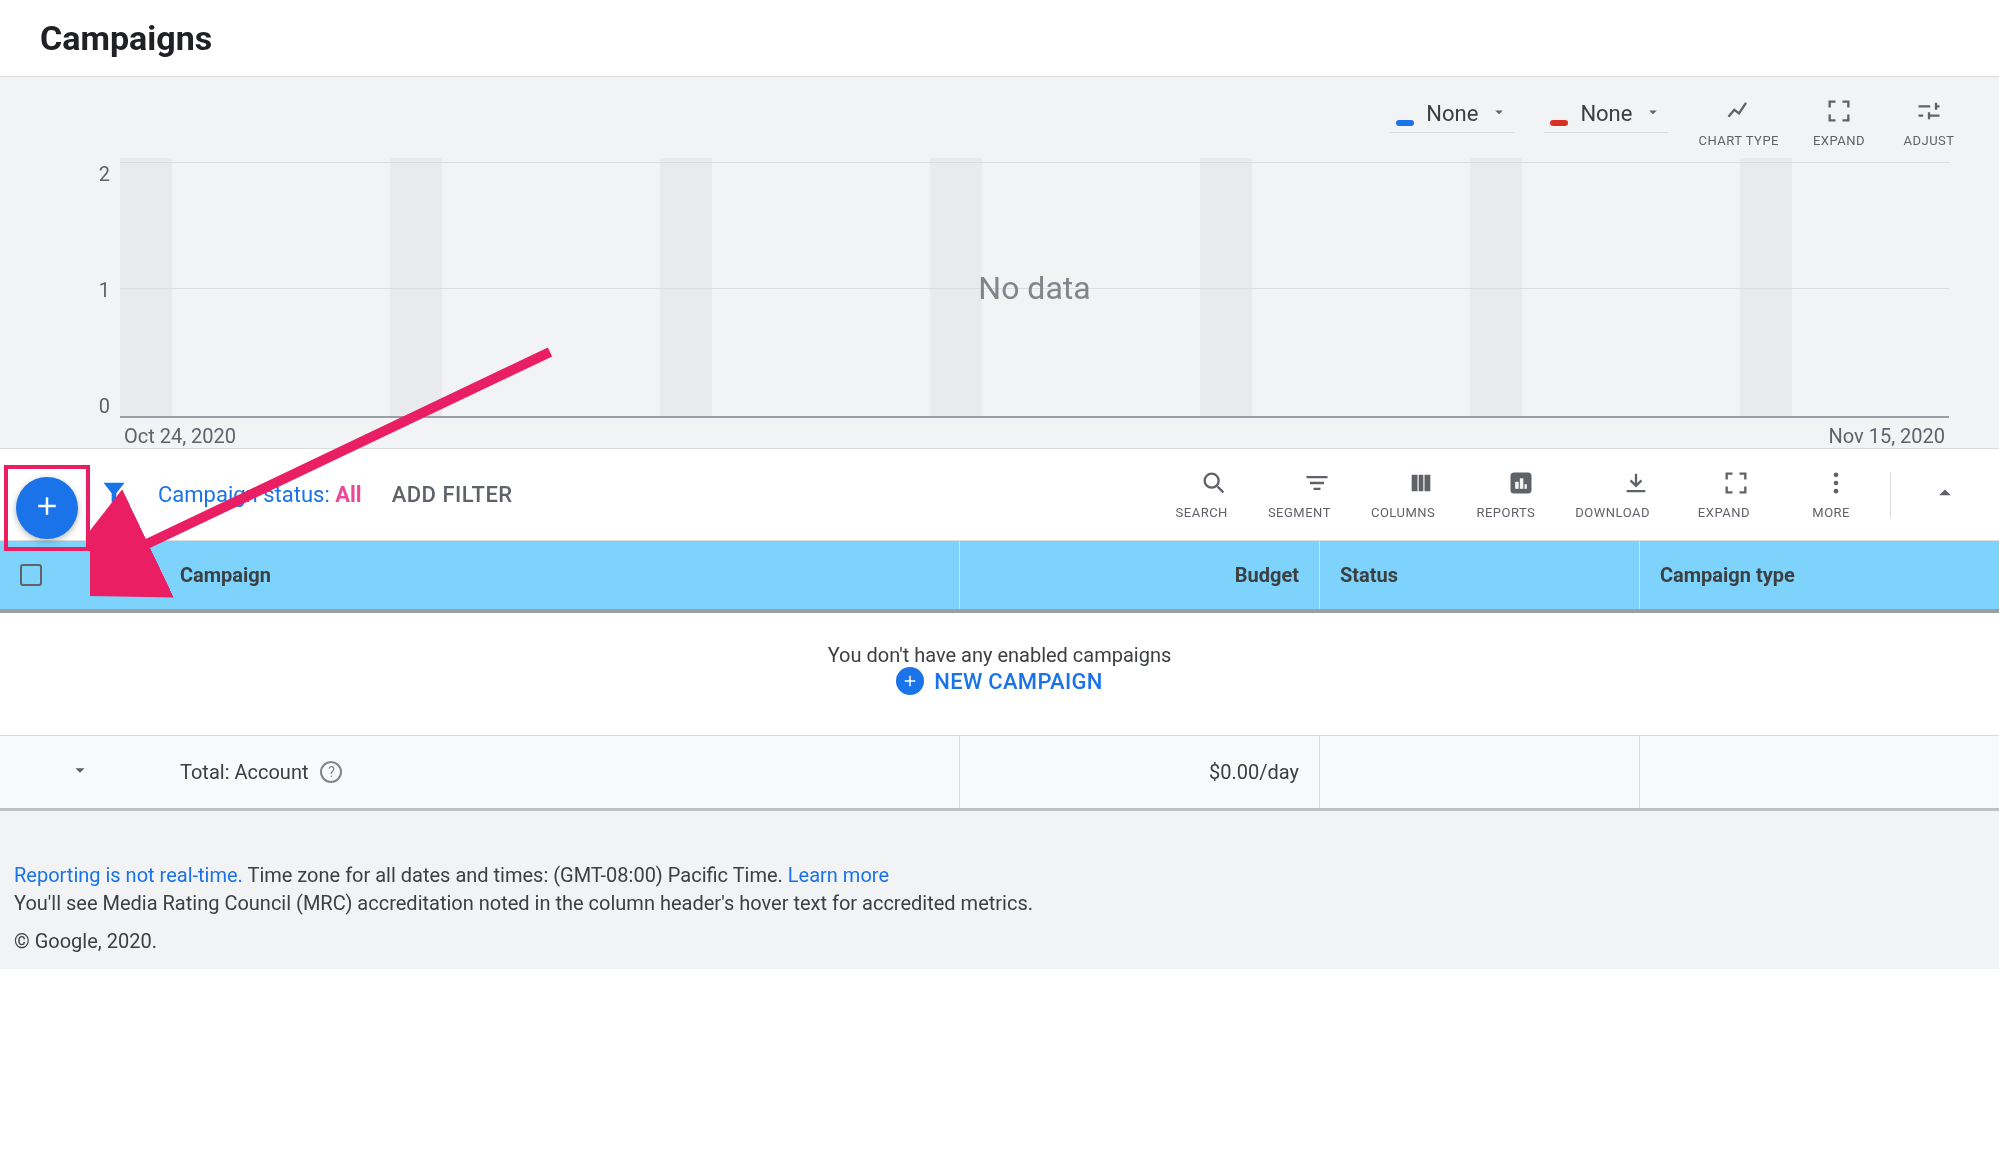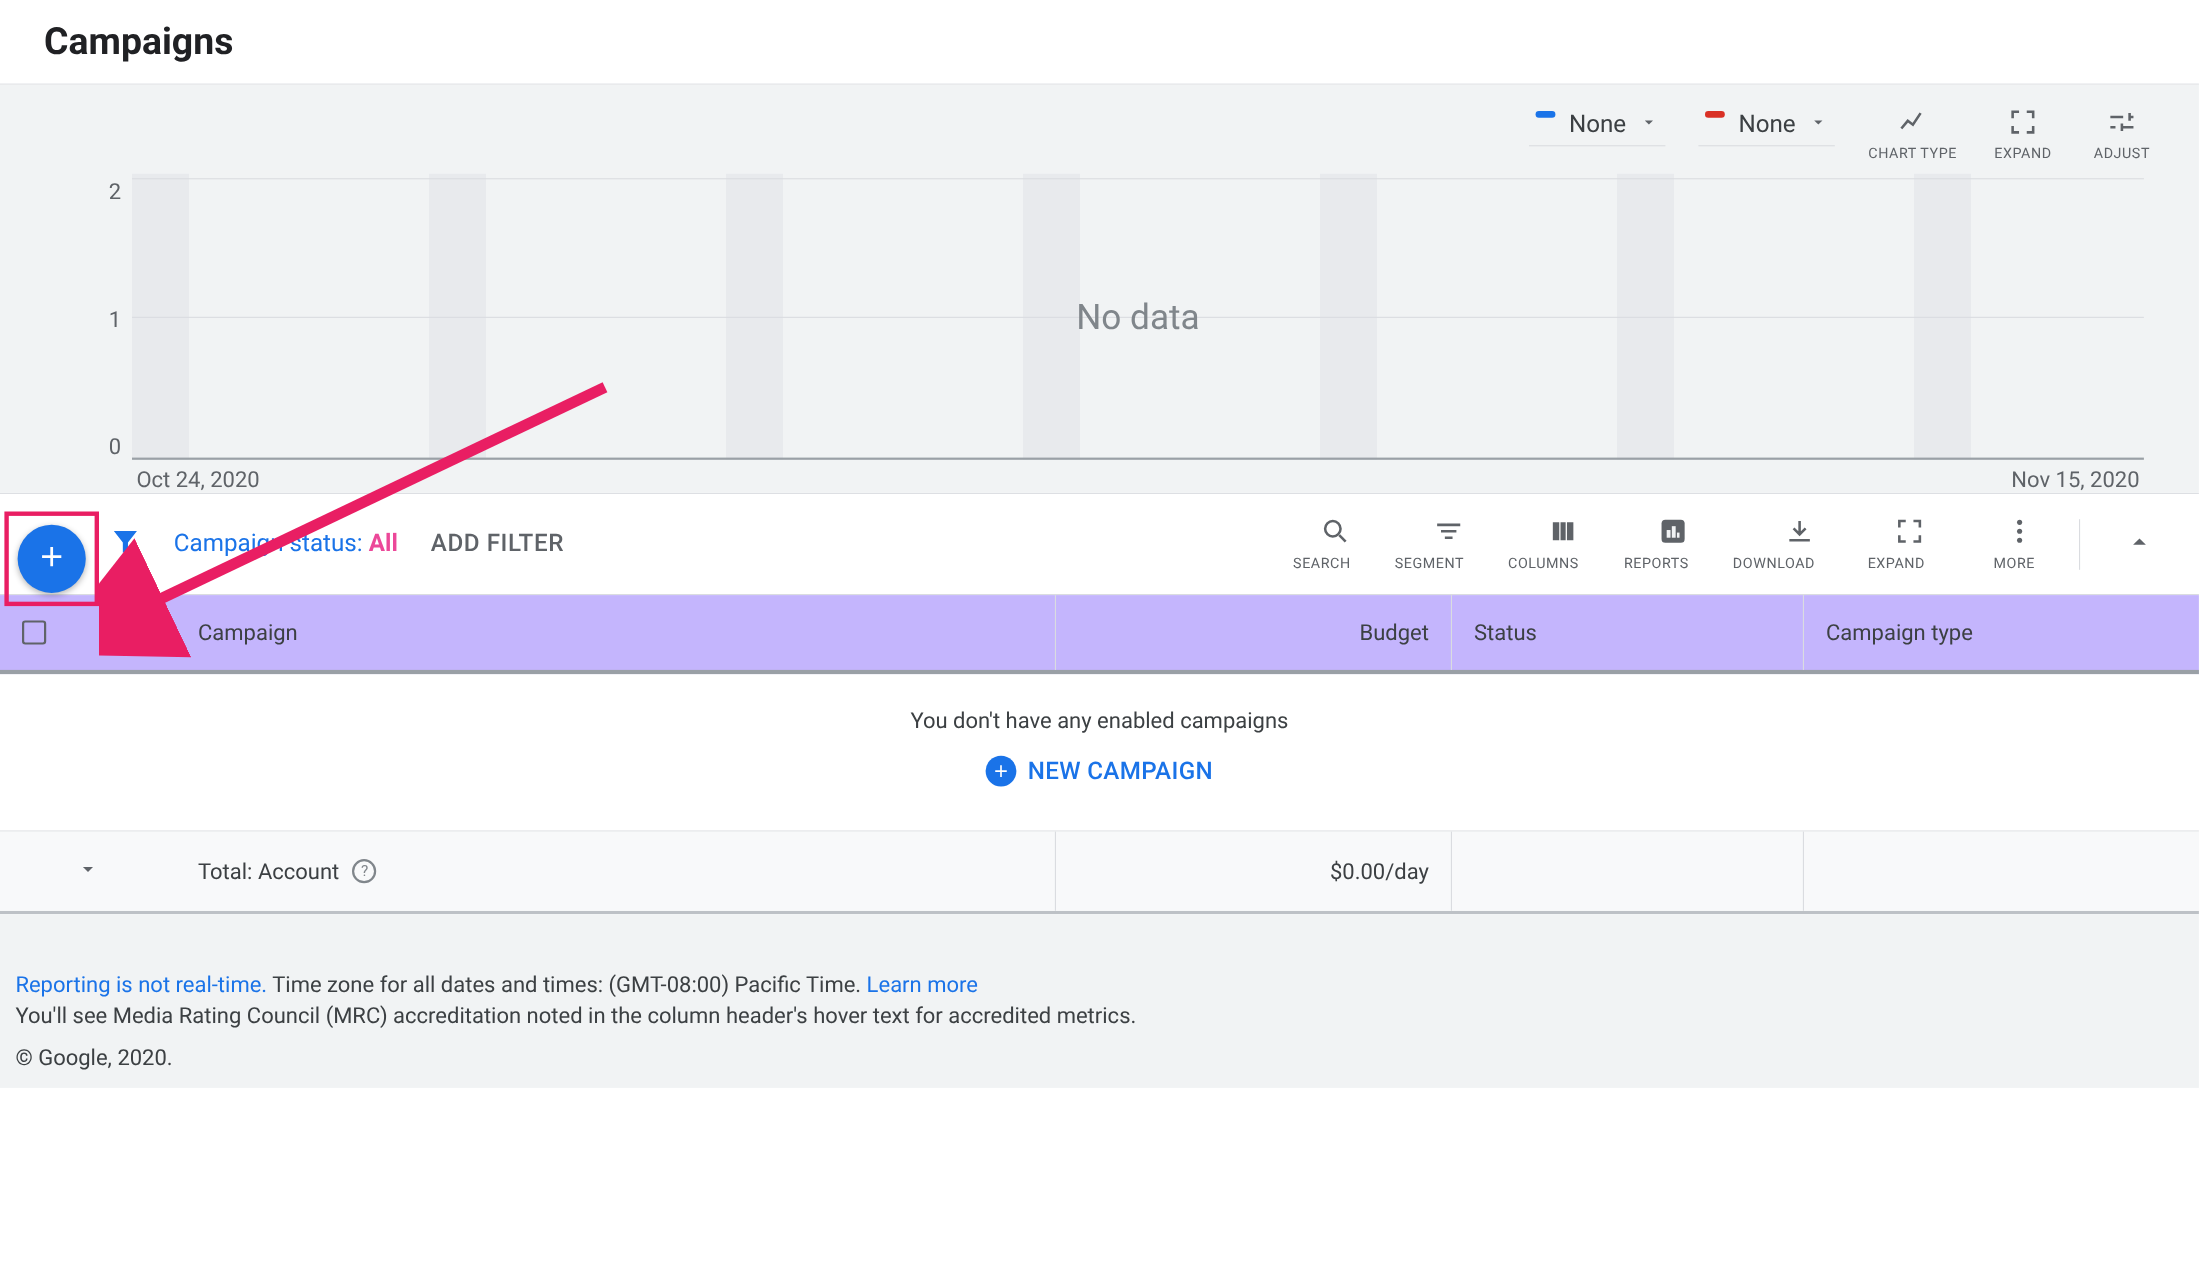--- a/index.html
+++ b/index.html
@@ -43,21 +43,21 @@
   }
   .chart-toolbar {
     display: flex;
     justify-content: flex-end;
     align-items: flex-start;
     gap: 30px;
     padding: 20px 40px 10px 0;
   }
   .metric-picker {
     display: flex;
-    align-items: flex-start;
+    align-items: flex-end;
     gap: 12px;
     border-bottom: 1px solid #dadce0;
     padding: 4px 6px 6px 6px;
     font-size: 22px;
     color: #3c4043;
     cursor: pointer;
   }
   .metric-swatch {
     width: 18px; height: 6px; border-radius: 3px;
   }
@@ -176,42 +176,42 @@
   .tool-divider { width:1px; height:46px; background:#dadce0; }
   .collapse-up { color:#5f6368; cursor:pointer; }
   .collapse-up svg { width:28px; height:28px; }
 
   
   .table { border-bottom: 3px solid #bdc1c6; }
   .thead {
     display:grid;
     grid-template-columns: 70px 90px 1fr 360px 320px 360px;
     align-items:center;
-    font-size:20px; font-weight:400; color:#3c4043;
+    font-size:20px; font-weight:700; color:#3c4043;
     border-bottom: 4px solid #9aa0a6;
-    background:#c4b5fd;
+    background:#7dd3fc;
     height: 72px;
   }
   .thead > div, .trow > div { padding: 0 20px; display:flex; align-items:center; height:100%; }
   .col-campaign-h {  }
   .col-budget-h { justify-content:flex-end; border-left:1px solid #dadce0; }
   .col-status-h { border-left:1px solid #dadce0; }
   .col-type-h { border-left:1px solid #dadce0; }
   .checkbox {
     width:22px; height:22px; border:2px solid #5f6368; border-radius:3px; cursor:pointer;
   }
   .status-dot { width:18px; height:18px; border-radius:50%; background:#5f6368; }
 
   .empty-block {
     text-align:center;
     padding: 30px 0 40px 0;
     border-bottom: 1px solid #dadce0;
     background:#fff;
   }
-  .empty-text { font-size:20px; color:#3c4043; margin-bottom: 20px; }
+  .empty-text { font-size:20px; color:#3c4043; }
   .new-campaign-btn {
     display:inline-flex; align-items:center; gap:10px;
     font-size:22px; font-weight:500; color:#1a73e8; cursor:pointer;
     letter-spacing:0.3px;
   }
   .plus-circle {
     width:28px; height:28px; border-radius:50%; background:#1a73e8; color:#fff;
     display:flex; align-items:center; justify-content:center;
   }
   .plus-circle svg { width:18px; height:18px; }

